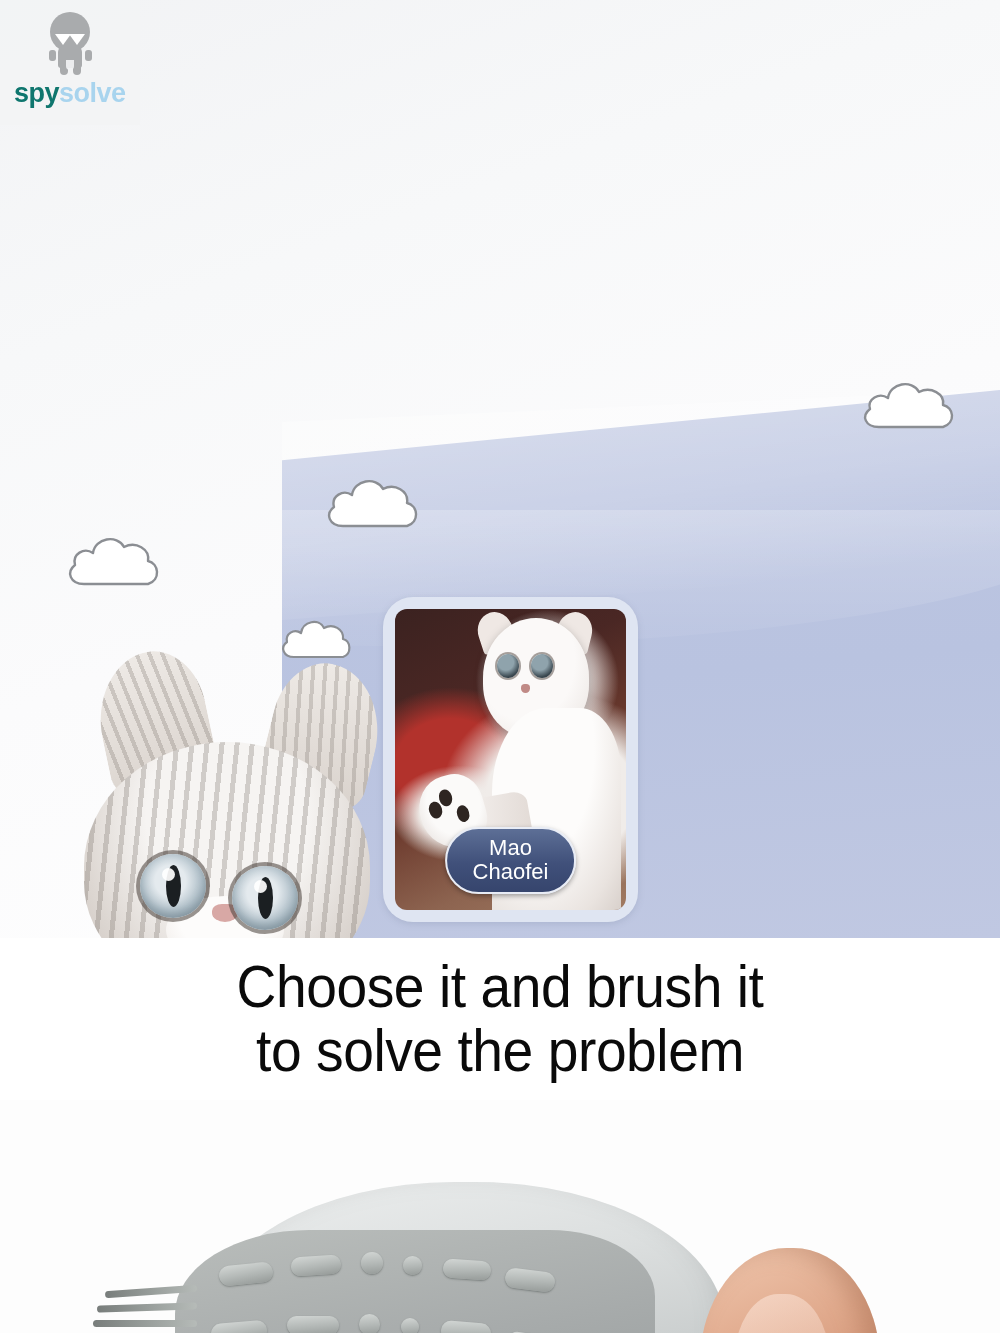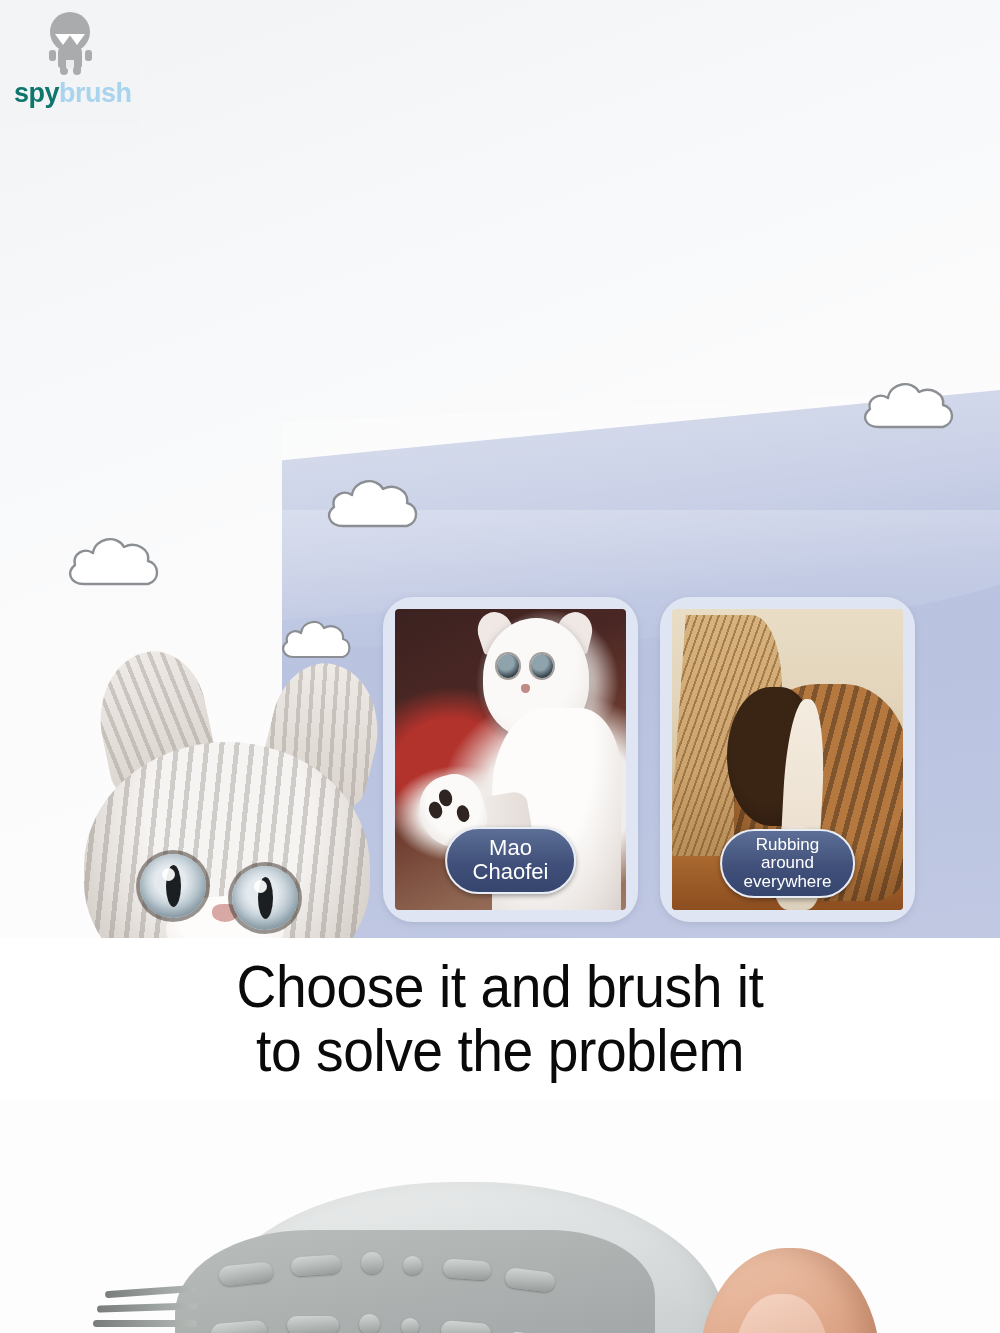--- a/index.html
+++ b/index.html
@@ -154,21 +154,21 @@
     width: 255px; height: 325px;
     background: #dfe5f2;
     border-radius: 30px;
     box-shadow: 0 2px 6px rgba(120,130,160,0.25);
     padding: 12px;
     box-sizing: border-box;
   }
   .card-photo {
     position: relative;
     width: 100%; height: 100%;
-    border-radius: 4px;
+    border-radius: 12px;
     overflow: hidden;
   }
 
   
   .photo-a {
     background:
       radial-gradient(circle at 66% 24%, #f4f0ee 0 13%, rgba(244,240,238,0) 26%),
       radial-gradient(ellipse 52% 34% at 72% 62%, #f0ece9 0 62%, rgba(240,236,233,0) 100%),
       radial-gradient(ellipse 30% 16% at 28% 68%, #ece8e4 0 58%, rgba(236,232,228,0) 100%),
       radial-gradient(ellipse 40% 26% at 24% 52%, #b2322c 0 60%, rgba(178,50,44,0) 100%),
@@ -501,33 +501,20 @@
           <div class="pa-arm"></div>
           <div class="pa-paw">
             <div class="pa-toe t1"></div>
             <div class="pa-toe t2"></div>
             <div class="pa-toe t3"></div>
           </div>
           <div class="pill pill-a">Mao Chaofei</div>
         </div>
       </div>
 
-      <div class="card">
-        <div class="card-photo photo-b">
-          <div class="pb-basket"></div>
-          <div class="pb-basket-rim"></div>
-          <div class="pb-floor"></div>
-          <div class="pb-cat"></div>
-          <div class="pb-cat-dark"></div>
-          <div class="pb-blaze"></div>
-          <div class="pb-leg"></div>
-          <div class="pill pill-b">Rubbing around
-everywhere</div>
-        </div>
-      </div>
 
     </div>
 
     <div class="kitten">
       <div class="kt-ear l"></div>
       <div class="kt-ear r"></div>
       <div class="kt-head"></div>
       <div class="kt-muzzle"></div>
       <div class="kt-nose"></div>
       <div class="kt-eye l">
@@ -579,17 +566,17 @@
       <div class="logo-eye l"></div>
       <div class="logo-eye r"></div>
       <div class="logo-arm l"></div>
       <div class="logo-arm r"></div>
       <div class="logo-body"></div>
       <div class="logo-leg l"></div>
       <div class="logo-leg r"></div>
       <div class="logo-notch"></div>
     </div>
     <div class="logo-word">
-      <span class="spy">spy</span><span class="shop">brush</span>
+      <span class="spy">spy</span><span class="shop">solve</span>
     </div>
   </div>
 
 </div>
 
 </body></html>

